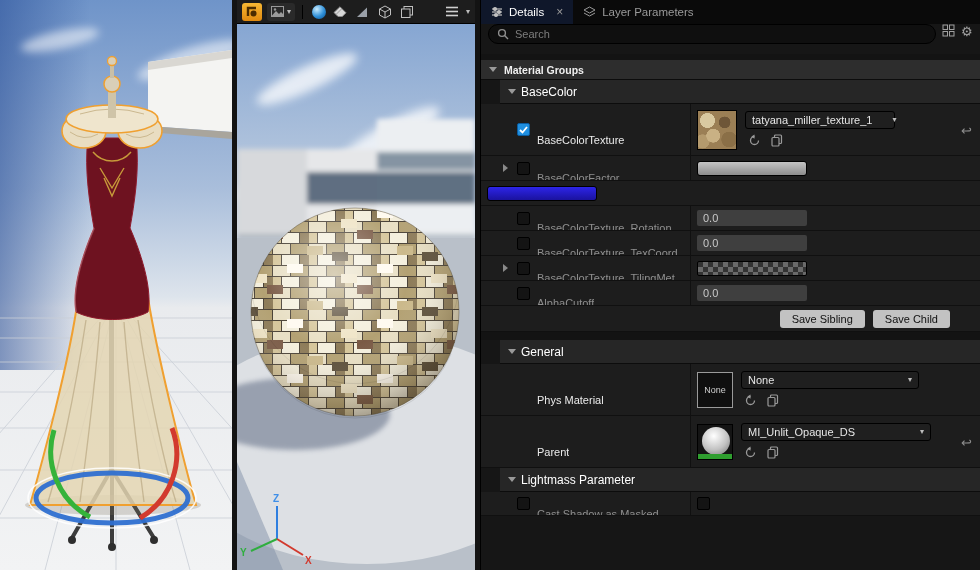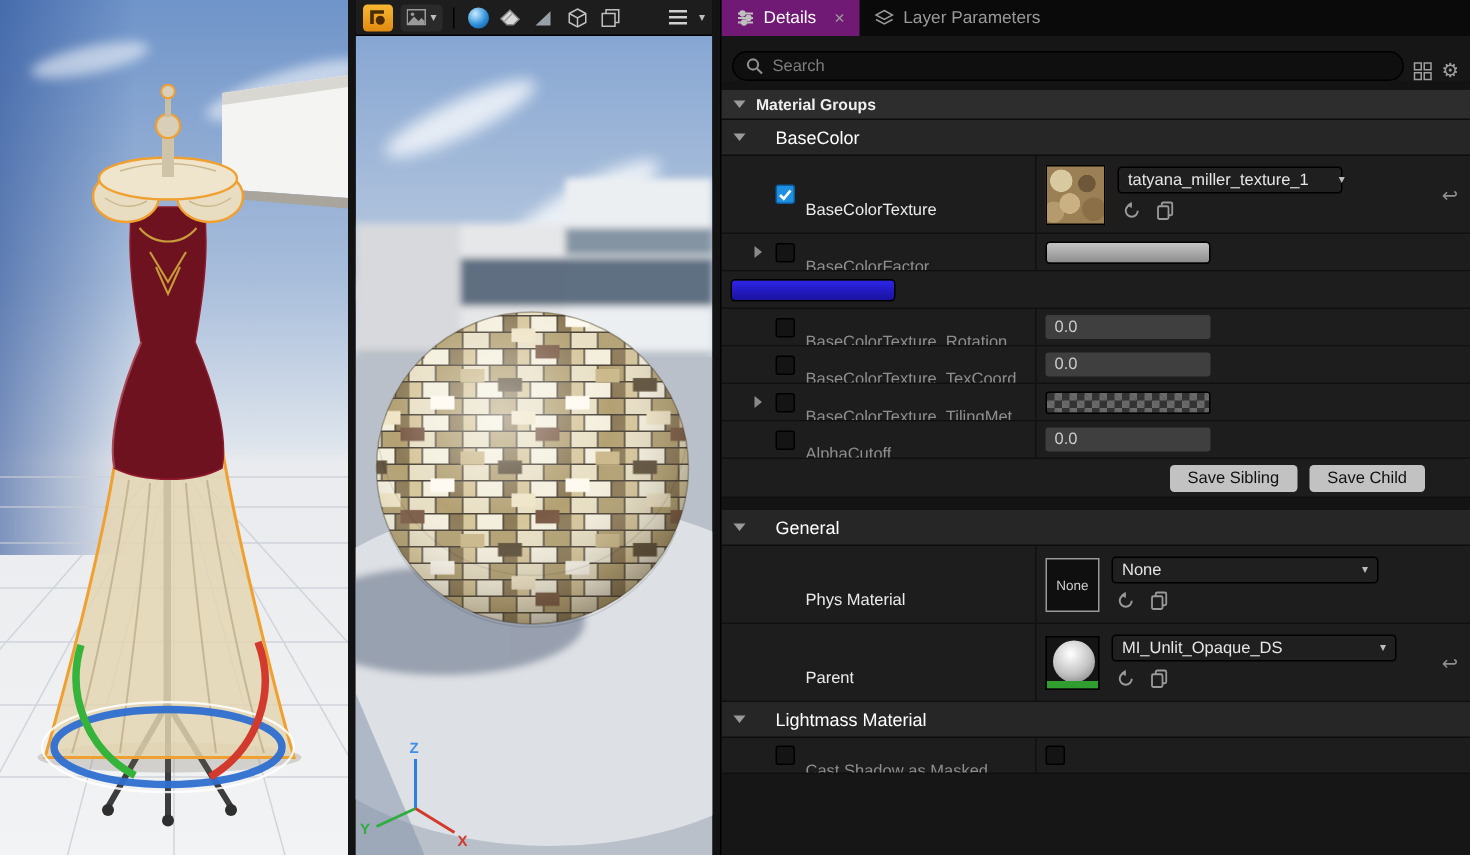--- a/index.html
+++ b/index.html
@@ -24,35 +24,35 @@
             background:radial-gradient(circle at 35% 30%, #c8ecff, #2e8fd8 55%, #0a4f8f); }
   .tb-spacer { flex:1; }
   .chev { color:#bdbdbd; font-size:8px; line-height:1; }
   .mid-scene { flex:1; position:relative; overflow:hidden; }
 
   
   .details { width:500px; height:570px; background:#161616; display:flex; flex-direction:column;
              overflow:hidden; font-size:11px; color:#cfcfcf; border-left:1px solid #000; flex-shrink:0; }
   .tabbar { height:24px; background:#0a0a0a; display:flex; align-items:stretch; flex-shrink:0; }
   .tab { display:flex; align-items:center; gap:6px; padding:0 10px; color:#9a9a9a; font-size:11.5px; }
-  .tab.active { background:#701a75; color:#fff; }
+  .tab.active { background:#0f172a; color:#fff; }
   .tab .close { margin-left:6px; color:#9a9a9a; font-size:12px; }
-  .search-row { height:30px; display:flex; align-items:flex-end; gap:6px; padding:0 7px; background:#161616; flex-shrink:0; overflow:hidden; }
+  .search-row { height:30px; display:flex; align-items:flex-start; gap:6px; padding:0 7px; background:#161616; flex-shrink:0; overflow:hidden; }
   .search-box { flex:1; height:20px; background:#0f0f0f; border:1px solid #000; border-radius:10px;
                 display:flex; align-items:center; gap:6px; padding:0 8px; }
   .search-box input { flex:1; background:transparent; border:none; outline:none; color:#cfcfcf;
                       font-size:11px; font-family:"Liberation Sans",sans-serif; }
   .search-box input::placeholder { color:#7d7d7d; }
   .gearcut { width:12px; overflow:hidden; color:#a0a0a0; font-size:13px; flex-shrink:0; }
   .gap6 { height:6px; background:#131313; flex-shrink:0; }
   .gap8 { height:8px; background:#131313; flex-shrink:0; }
   .cat-header { height:20px; background:#2d2d2d; display:flex; align-items:center; gap:7px; padding:0 8px;
                 color:#efefef; font-weight:bold; font-size:10.5px; border-bottom:1px solid #0c0c0c; flex-shrink:0; }
-  .sec-header { height:24px; background:#262626; display:flex; align-items:center; gap:20px; padding:0 8px;
-                color:#fff; font-size:12px; border-bottom:1px solid #0c0c0c; flex-shrink:0; }
+  .sec-header { height:24px; background:#262626; display:flex; align-items:center; gap:5px; padding:0 8px;
+                color:#fff; font-size:12px; border-bottom:1px solid #0c0c0c; flex-shrink:0;margin-left:19px; }
   .tri-down { width:0; height:0; border-left:4px solid transparent; border-right:4px solid transparent;
               border-top:5px solid #9a9a9a; }
   .tri-right { width:0; height:0; border-top:4px solid transparent; border-bottom:4px solid transparent;
                border-left:5px solid #8a8a8a; }
   .prow { display:flex; align-items:stretch; background:#1d1d1d; border-bottom:1px solid #101010; flex-shrink:0; }
   .h25 { height:25px; } .h52 { height:52px; } .h24 { height:24px; }
   .lcol { width:210px; display:flex; align-items:center; padding-left:22px;
           border-right:1px solid #101010; flex-shrink:0; overflow:hidden; }
   .slot { width:14px; display:flex; align-items:center; flex-shrink:0; }
   .vcol { flex:1; display:flex; align-items:center; padding-left:6px; position:relative; overflow:hidden; }
@@ -567,21 +567,21 @@
                 </svg>
             </span>
           </div>
         </div>
         <span class="reset">↩</span>
       </div>
     </div>
 
     <div class="sec-header">
       <span class="tri-down"></span>
-      <span>Lightmass Material</span>
+      <span>Lightmass Parameter</span>
     </div>
 
     <div class="prow h24">
       <div class="lcol">
         <span class="slot"></span>
         <span class="cb"></span>
         <span class="lab">Cast Shadow as Masked</span>
       </div>
       <div class="vcol">
         <span class="cb nomargin"></span>

